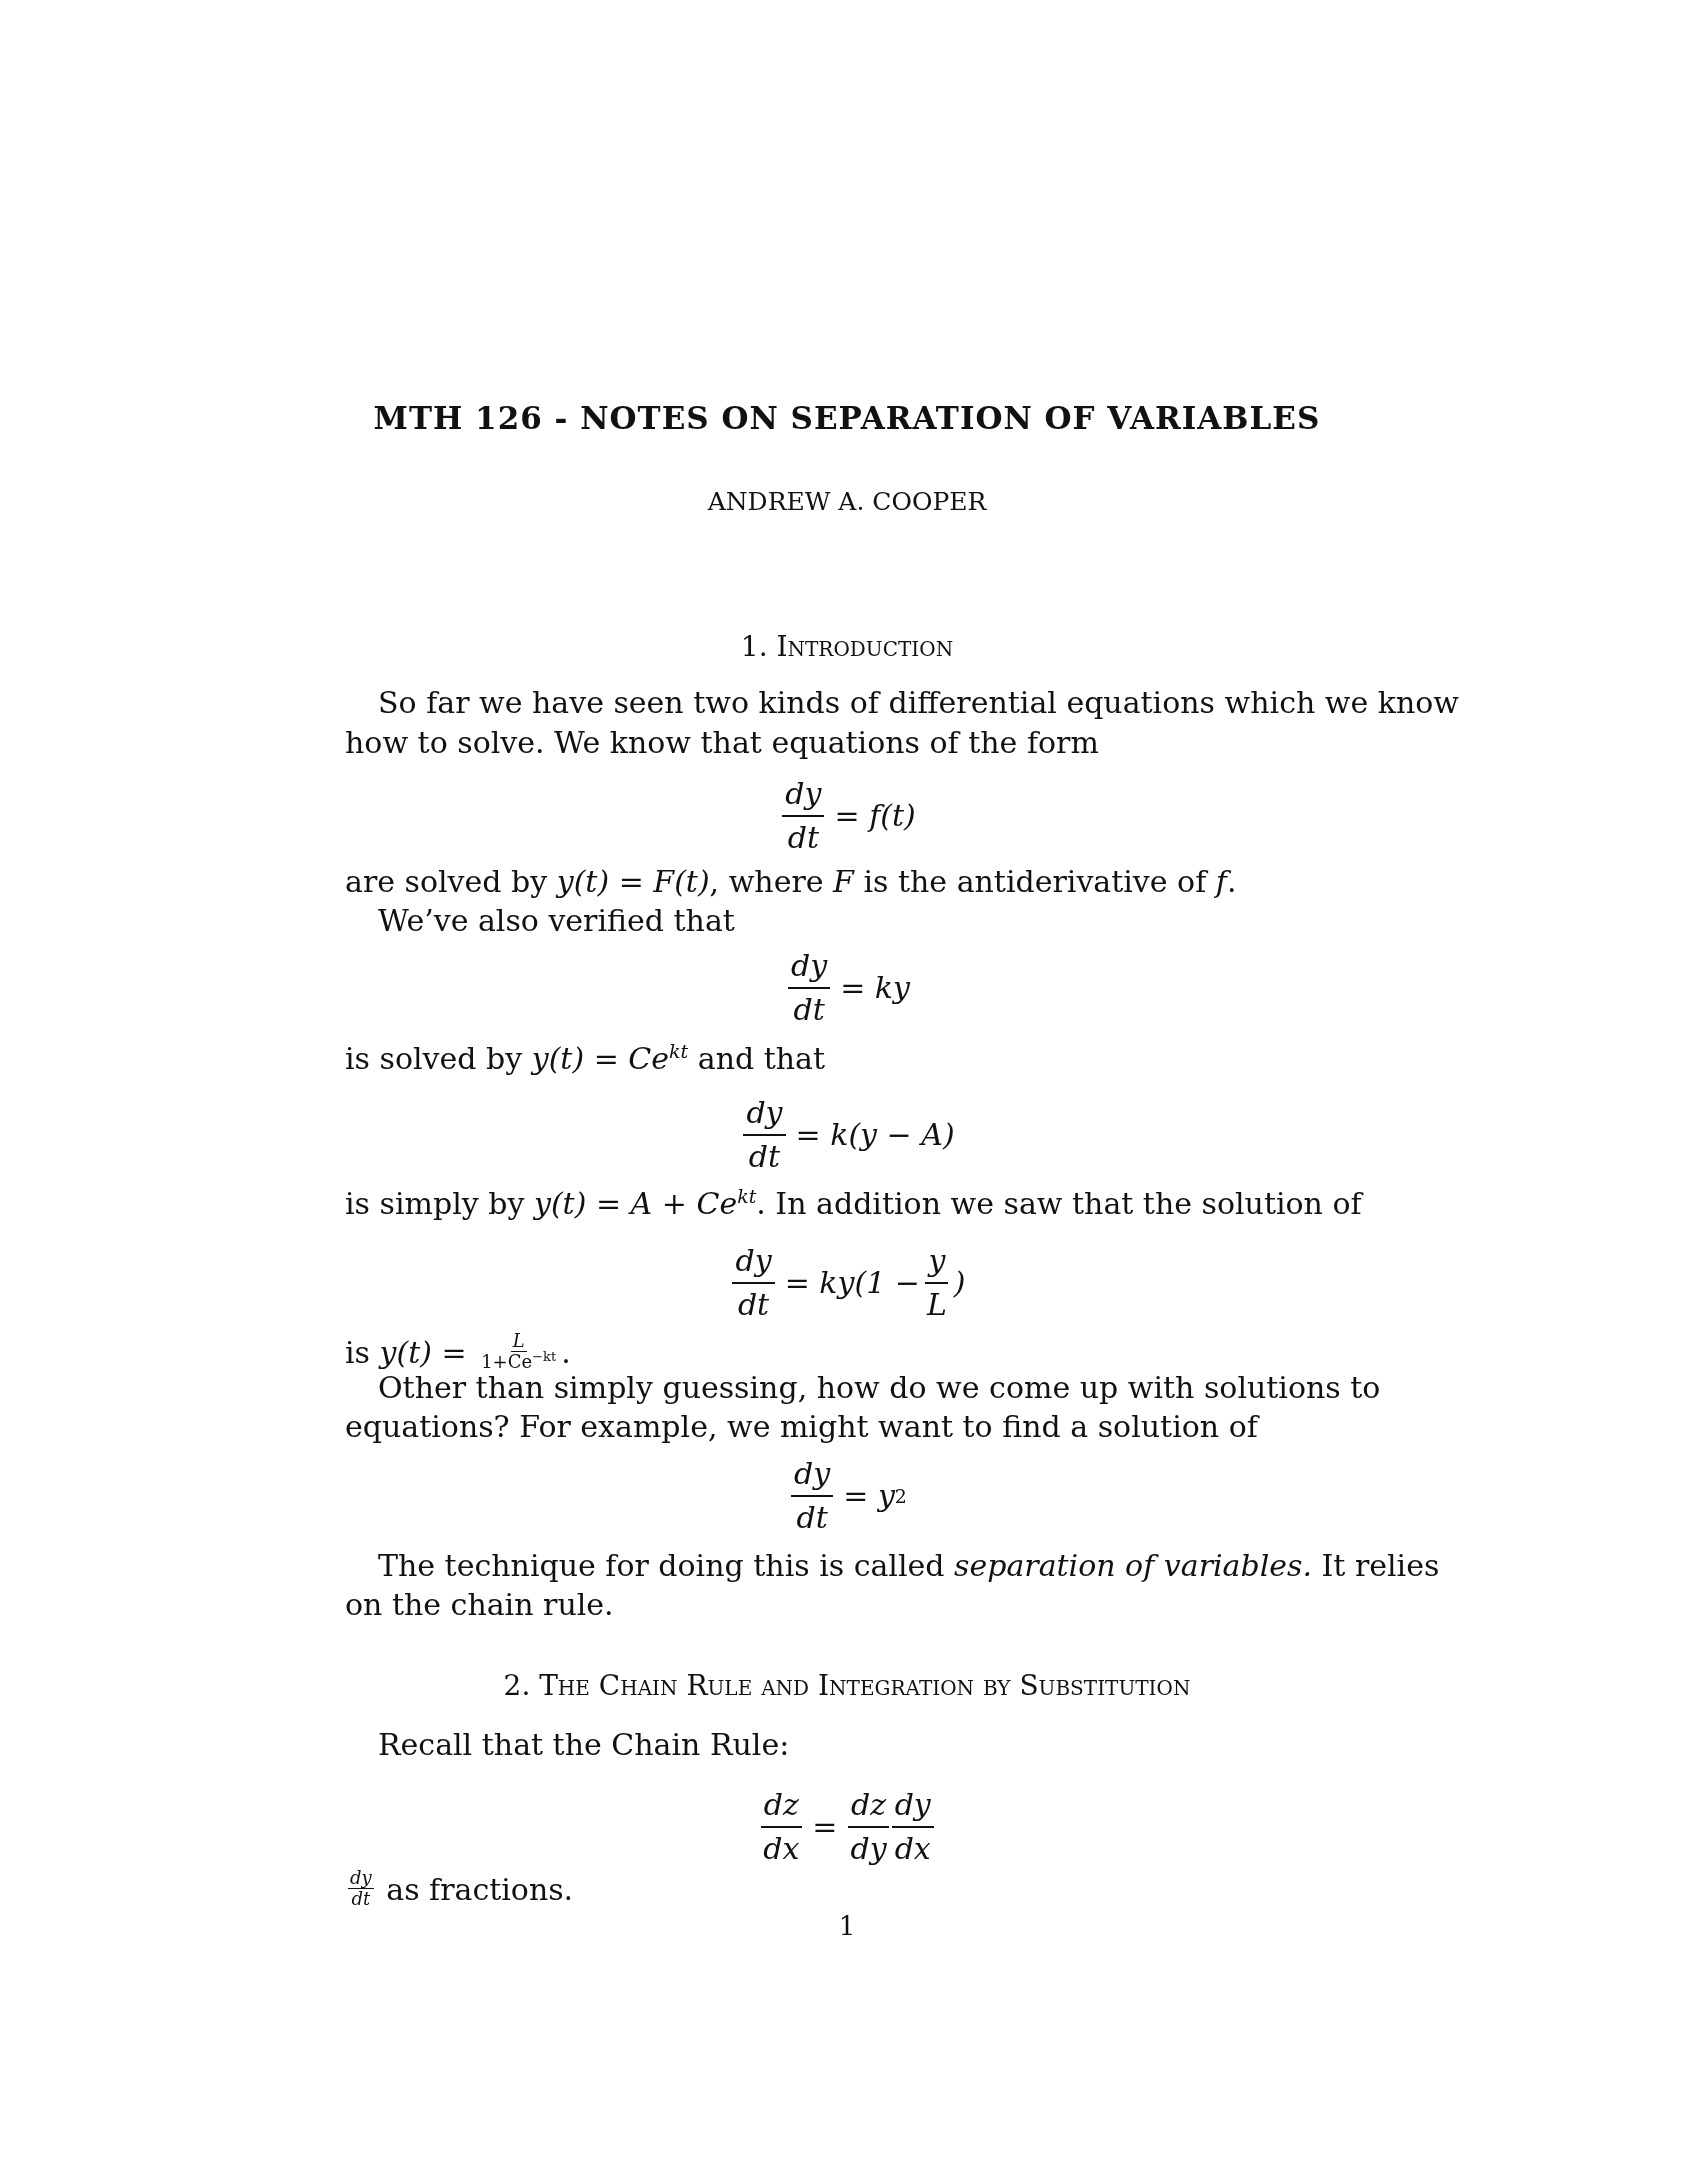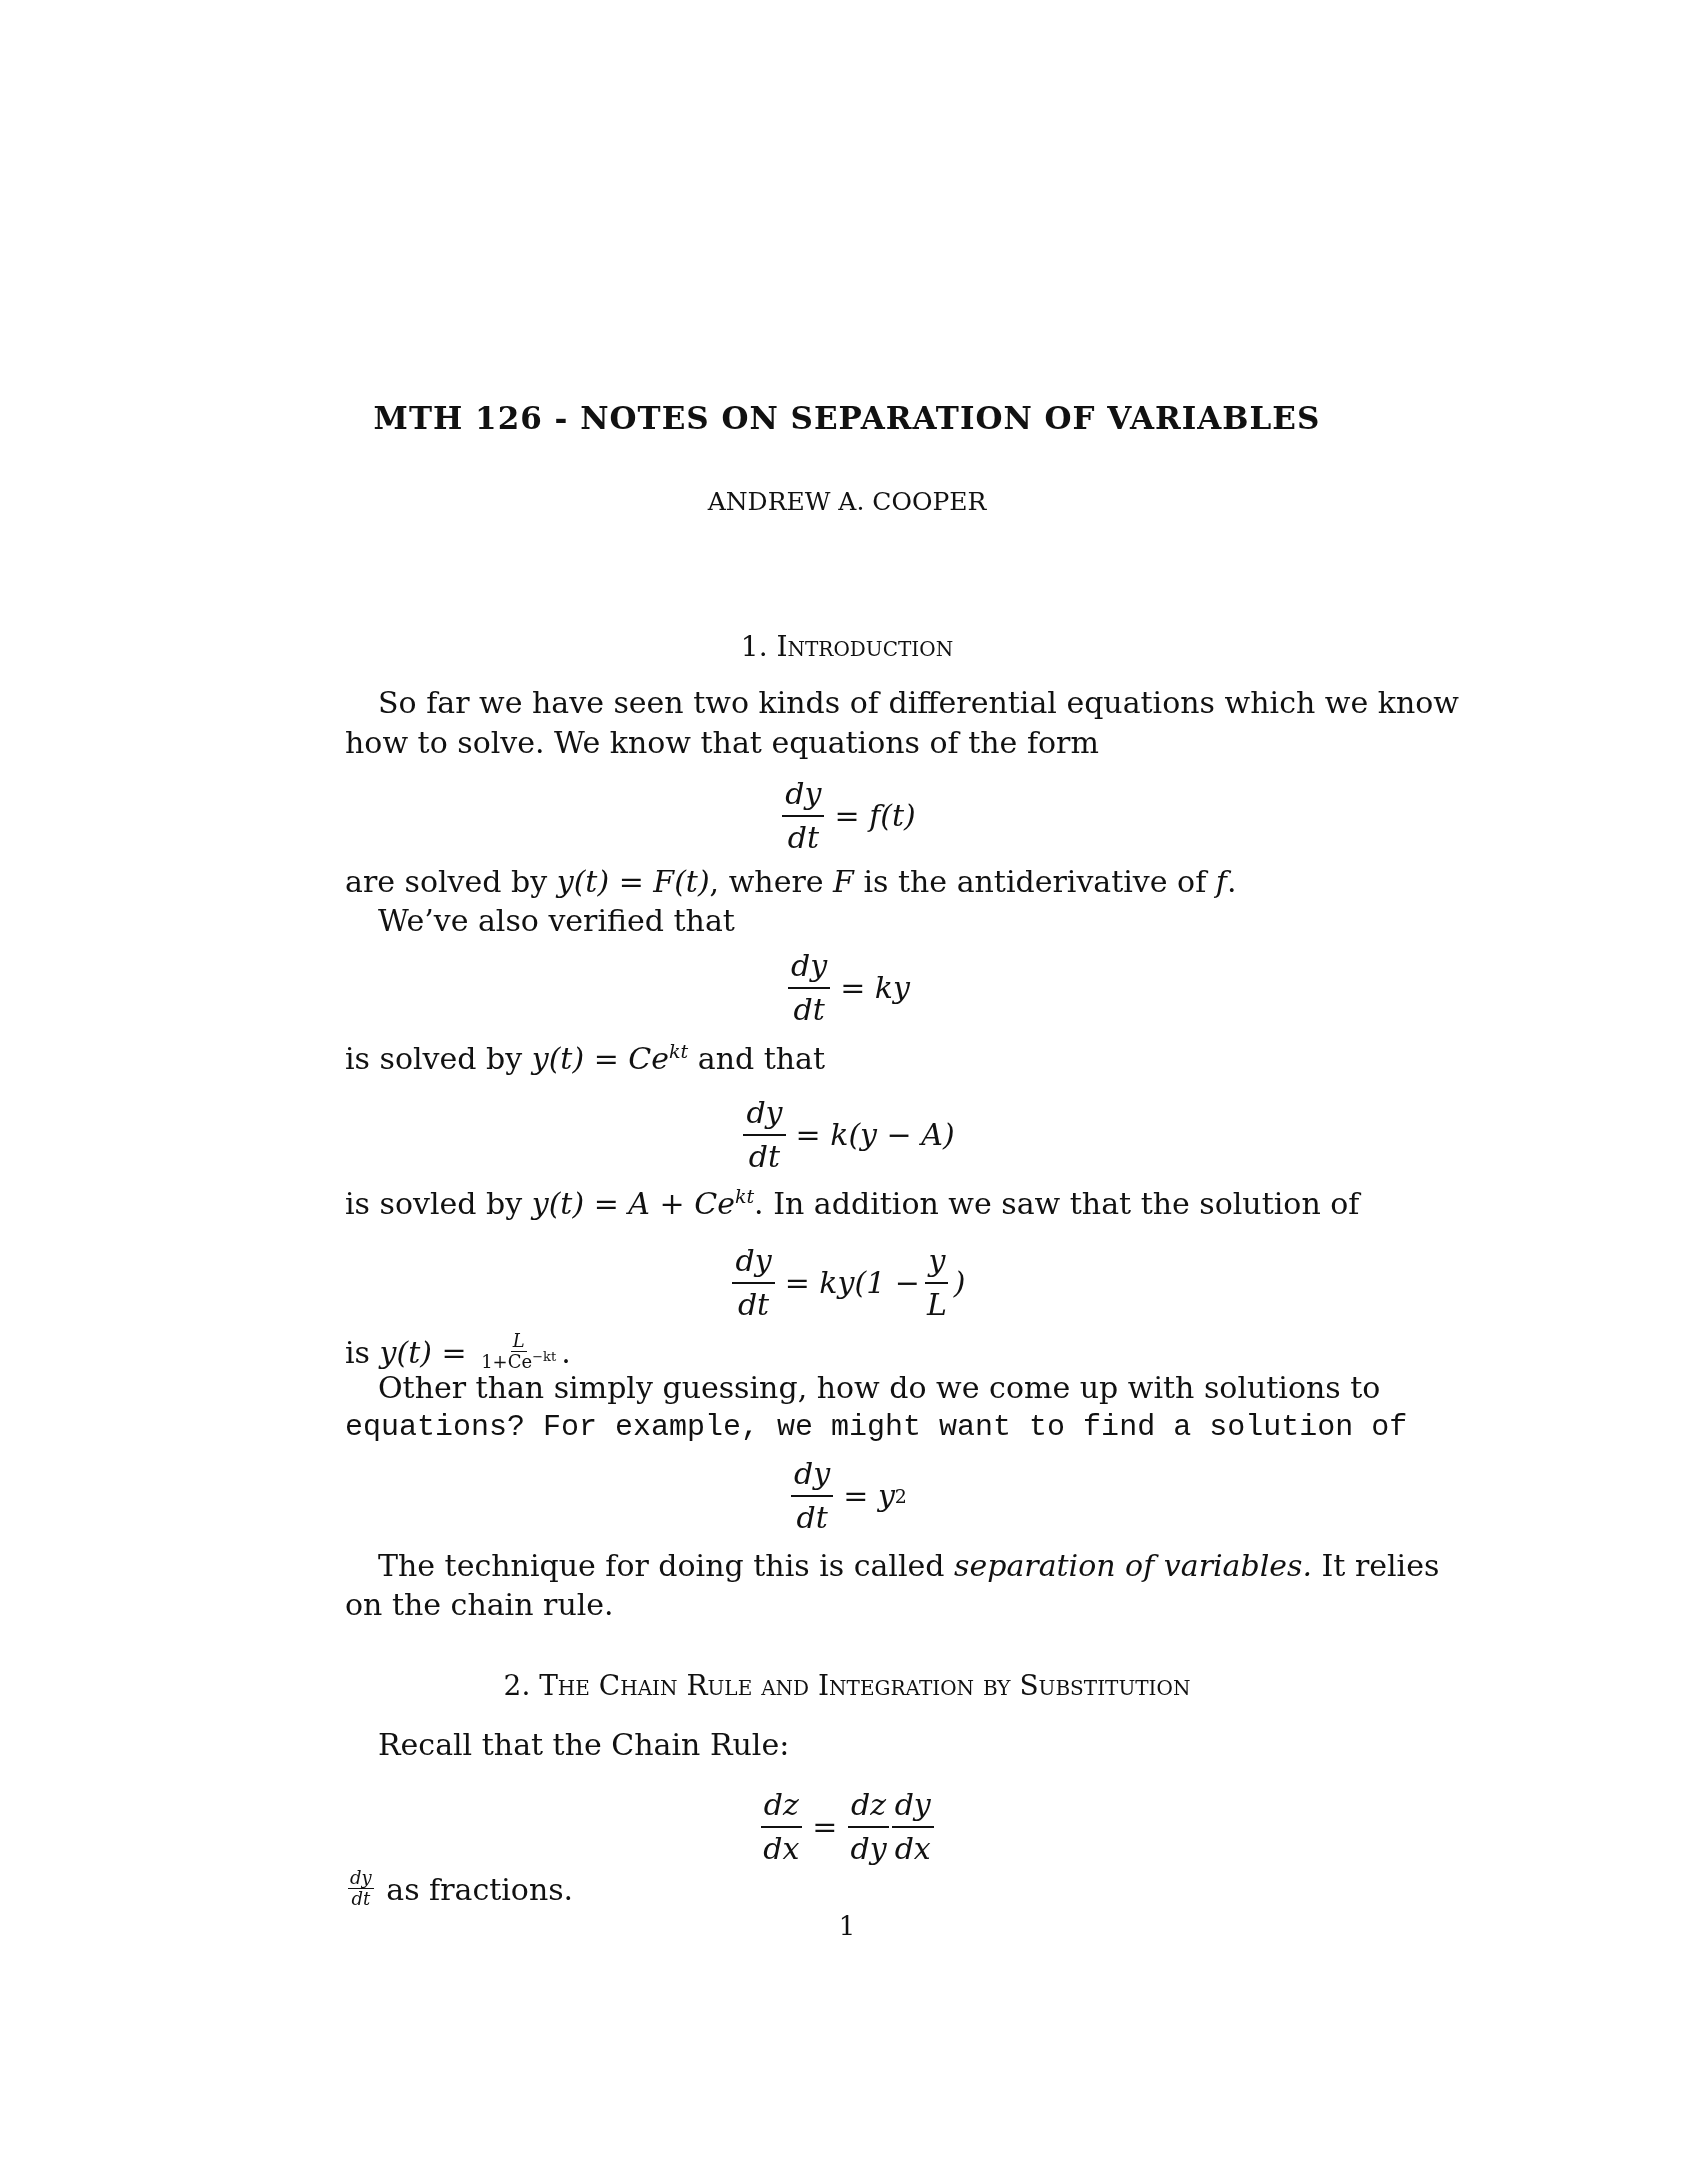--- a/index.html
+++ b/index.html
@@ -63,21 +63,21 @@
 
   <div class="eq" style="top:1093px;height:83px;">
     <span class="frac">
         <span class="num">dy</span>
         <span class="den">dt</span>
       </span>
     <span class="rhs m">= k(y − A)</span>
   </div>
 
   <div class="line" style="top:1184px;">
-    <span>is sovled by </span><i>y(t) = A + Ce</i><sup class="m">kt</sup><span>. In addition we saw that the solution of</span>
+    <span>is simply by </span><i>y(t) = A + Ce</i><sup class="m">kt</sup><span>. In addition we saw that the solution of</span>
   </div>
 
   <div class="eq" style="top:1241px;height:83px;">
     <span class="frac">
         <span class="num">dy</span>
         <span class="den">dt</span>
       </span>
     <span class="rhs m">= ky(1 −</span>
     <span class="frac">
         <span class="num">y</span>
@@ -87,21 +87,21 @@
   </div>
 
   <div class="line" style="top:1333px;">
     <span>is </span><i>y(t) =</i>
     <span class="sfrac">
         <span class="num">L</span>
         <span class="den"><span>1+Ce</span><sup style="font-size:13px;">−kt</sup></span>
       </span><span>.</span>
   </div>
   <div class="line indent" style="top:1368px;">Other than simply guessing, how do we come up with solutions to</div>
-  <div class="line" style="top:1407px;font-family:Liberation Mono, monospace;">equations? For example, we might want to find a solution of</div>
+  <div class="line" style="top:1407px;">equations? For example, we might want to find a solution of</div>
 
   <div class="eq" style="top:1454px;height:83px;">
     <span class="frac">
         <span class="num">dy</span>
         <span class="den">dt</span>
       </span>
     <span class="rhs m">= y</span>
       <sup>2</sup>
   </div>
 

